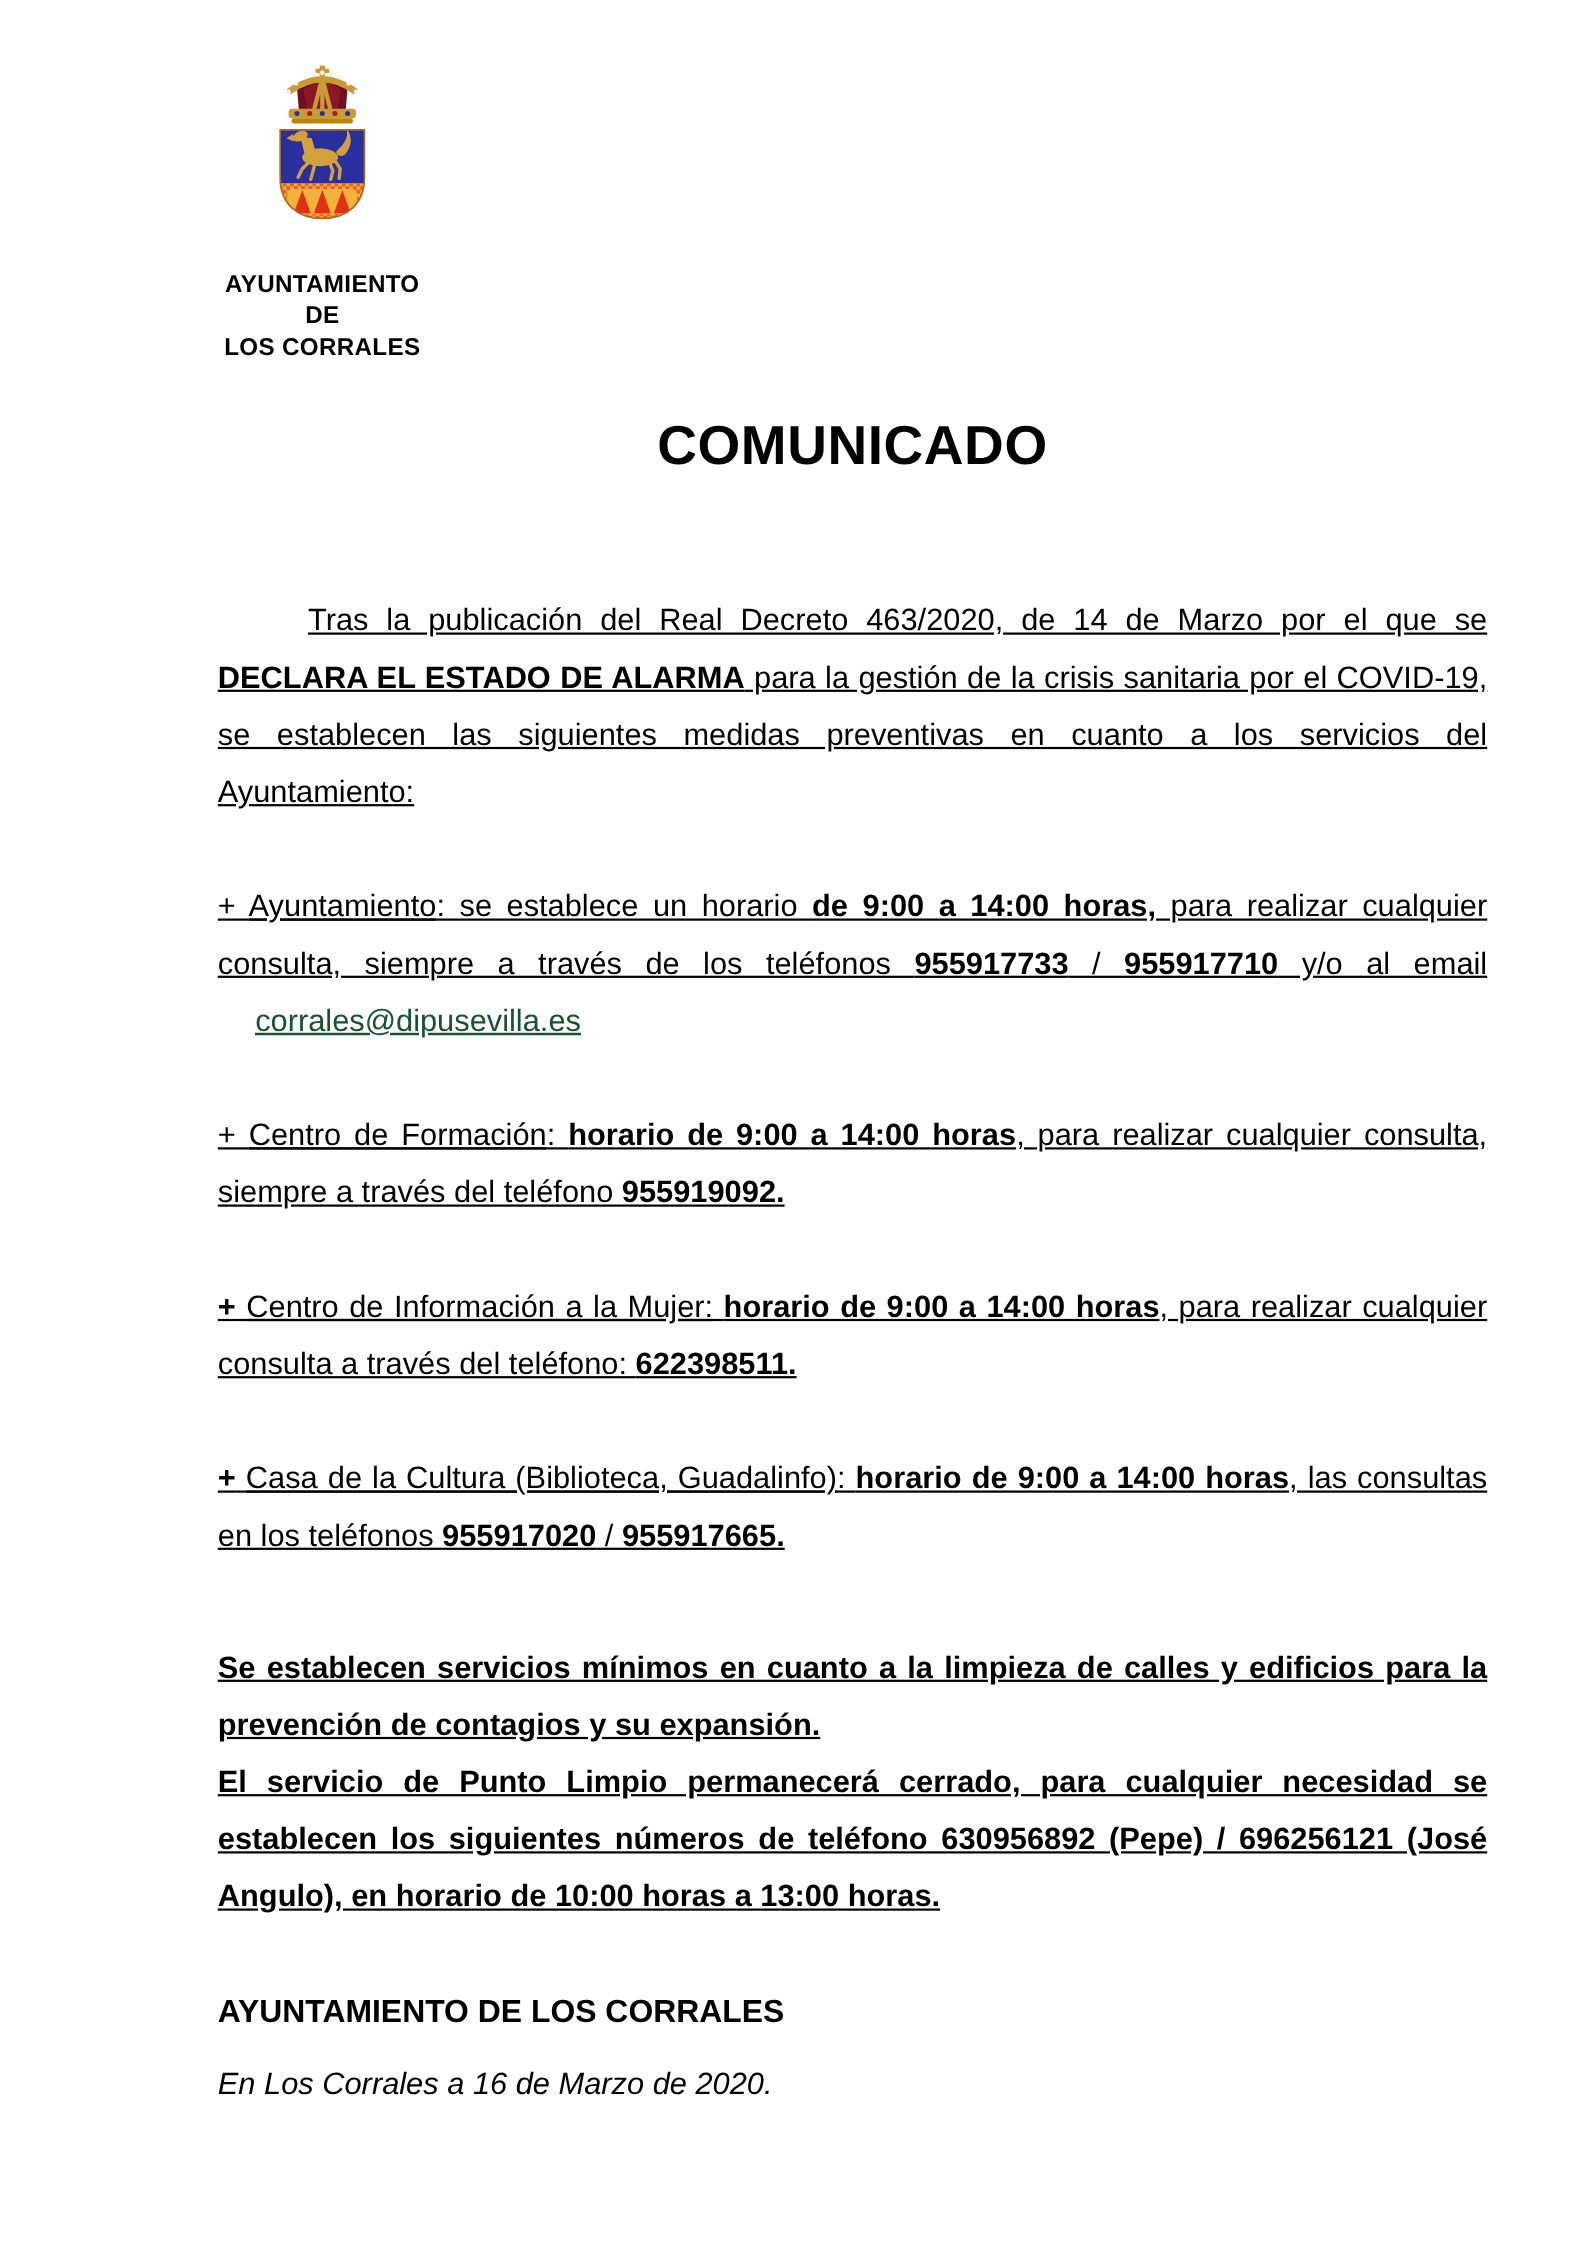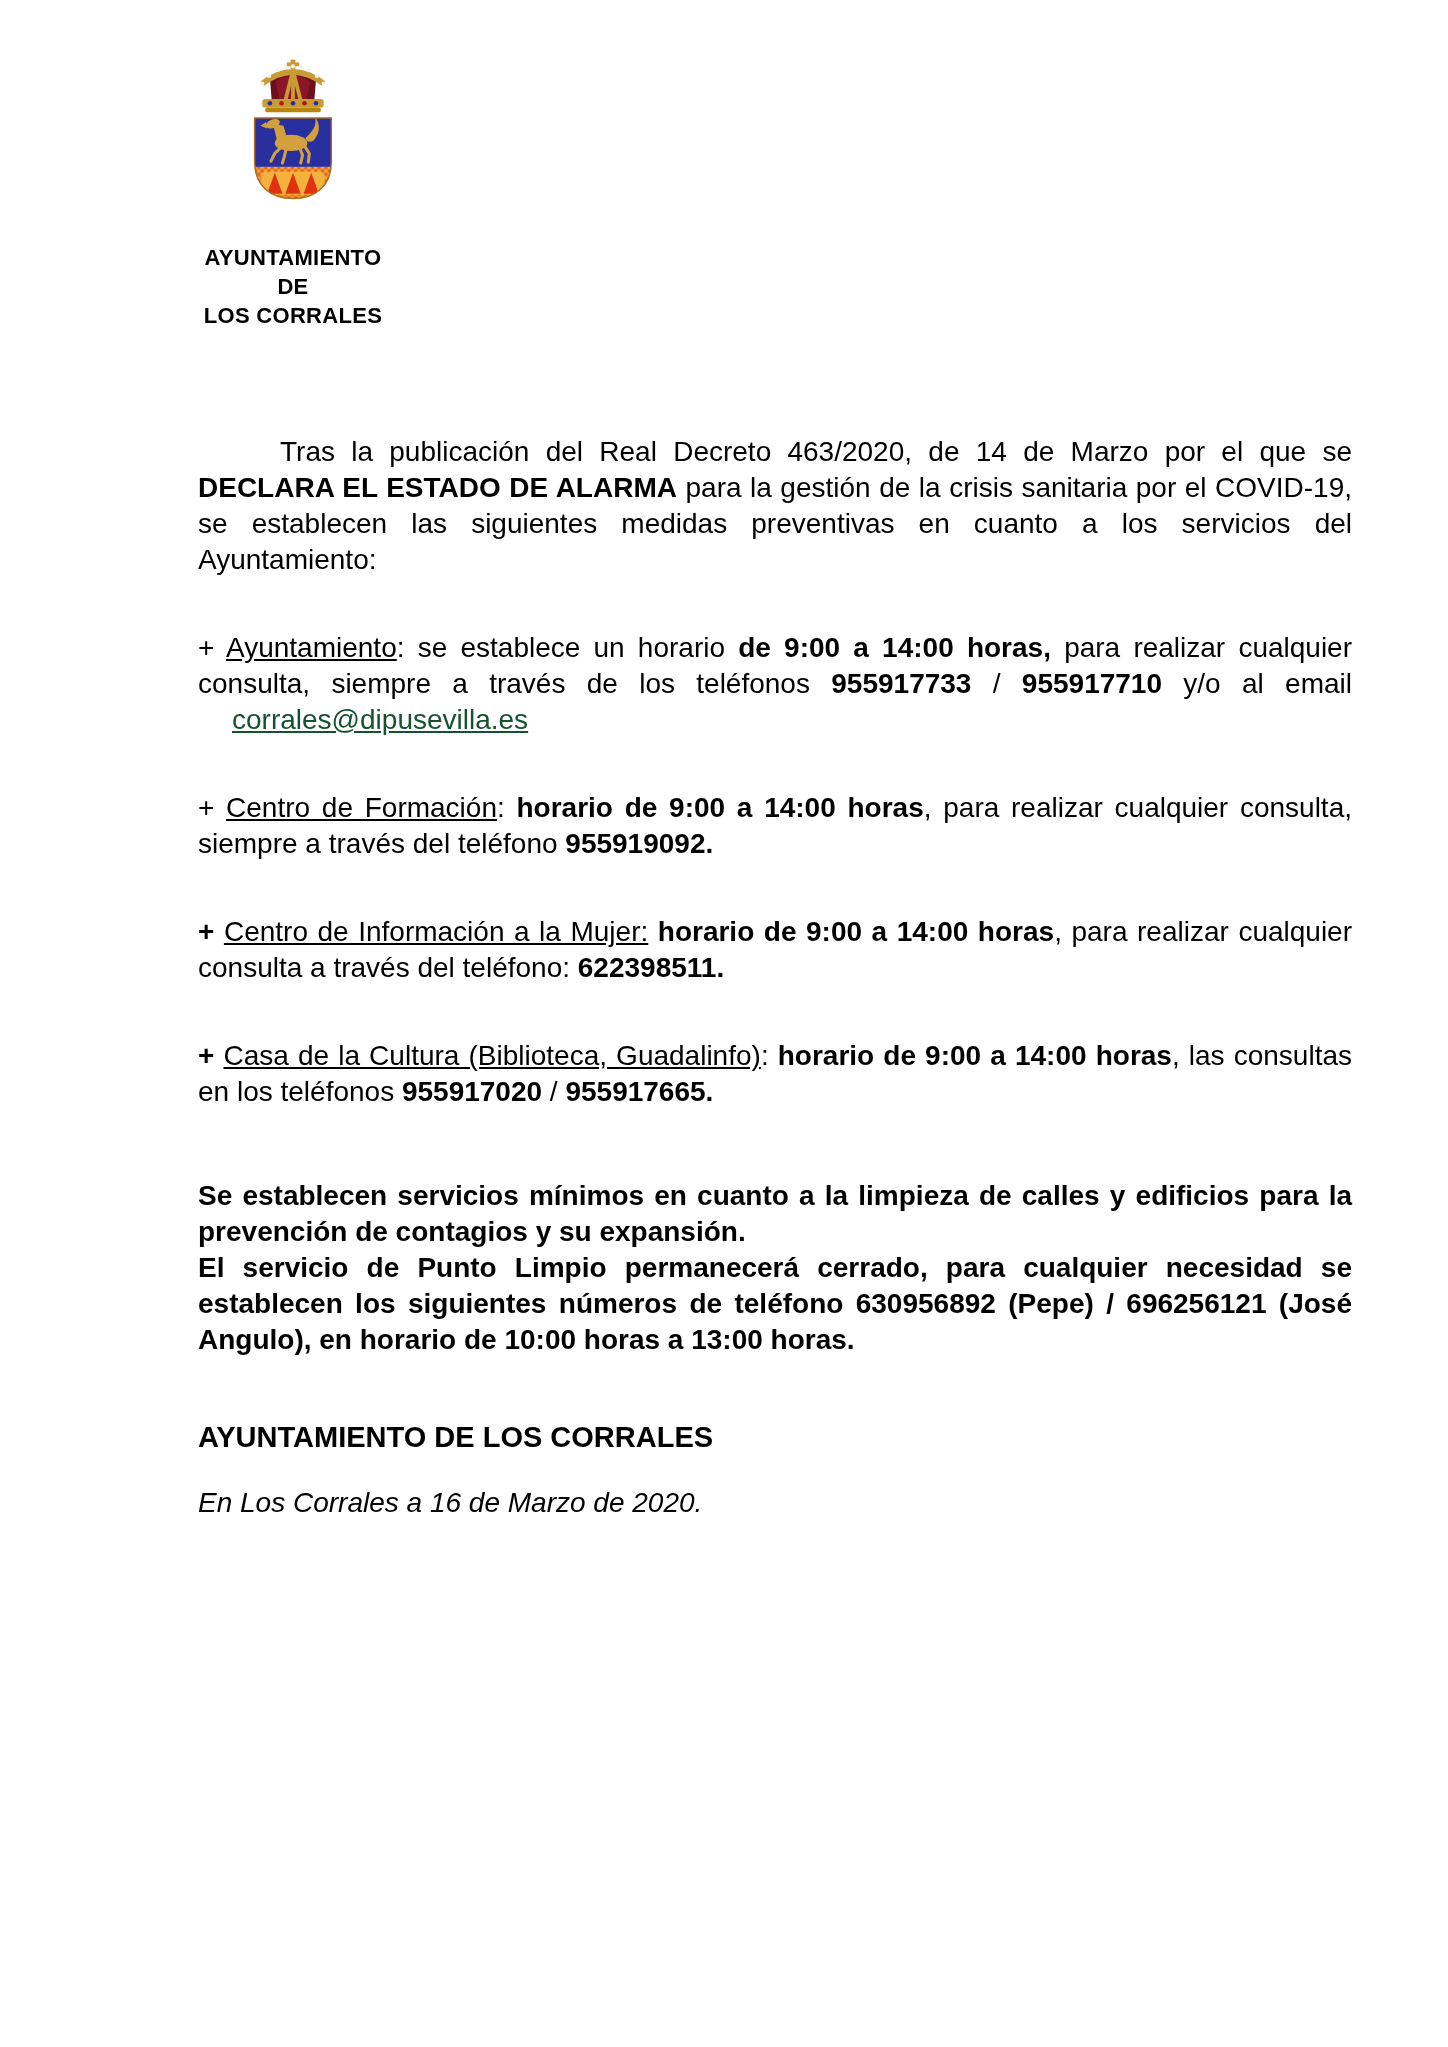--- a/index.html
+++ b/index.html
@@ -43,22 +43,23 @@
   .doc-title {
     margin-top: 46px;
     text-align: center;
     font-size: 50px;
     font-weight: bold;
     letter-spacing: 0.5px;
   }
   
   .para {
     font-size: 28px;
-    line-height: 36px;
+    line-height: 52px;
     text-align: justify;
+    text-decoration: underline;
   }
   .para-intro { margin-top: 104px; text-indent: 82px; }
   .gap-1 { margin-top: 52px; }
   .gap-2 { margin-top: 68px; }
   .seg-plain { }
   .seg-bold { font-weight: bold; }
   .seg-underline { text-decoration: underline; }
   .seg-link { color: #14532d; text-decoration: underline; cursor: pointer; margin-left: 34px; }
   
   .footer-block { margin-top: 55px; text-align: left; }
@@ -141,20 +142,21 @@
         <path d="M8 62 H88 V108 C88 132 72 146 48 146 C24 146 8 132 8 108 Z" fill="none" stroke="#a86c20" stroke-width="1.5"></path>
       </svg>
 
       <div class="org-name">
         <div>AYUNTAMIENTO</div>
         <div>DE</div>
         <div>LOS CORRALES</div>
       </div>
     </div>
 
+    <h1 class="doc-title">COMUNICADO</h1>
 
     <p class="para para-intro"><span class="seg-plain">Tras la publicación del Real Decreto 463/2020, de 14 de Marzo por el que se </span><span class="seg-bold">DECLARA EL ESTADO DE ALARMA</span><span class="seg-plain"> para la gestión de la crisis sanitaria por el COVID-19, se establecen las siguientes medidas preventivas en cuanto a los servicios del Ayuntamiento:</span></p>
 
     <p class="para gap-1"><span class="seg-plain">+ </span><span class="seg-underline">Ayuntamiento</span><span class="seg-plain">: se establece un horario </span><span class="seg-bold">de 9:00 a 14:00 horas,</span><span class="seg-plain"> para realizar cualquier consulta, siempre a través de los teléfonos </span><span class="seg-bold">955917733</span><span class="seg-plain"> / </span><span class="seg-bold">955917710</span><span class="seg-plain"> y/o al email </span><a href="#" class="seg-link">corrales@dipusevilla.es</a></p>
 
     <p class="para gap-1"><span class="seg-plain">+ </span><span class="seg-underline">Centro de Formación</span><span class="seg-plain">: </span><span class="seg-bold">horario de 9:00 a 14:00 horas</span><span class="seg-plain">, para realizar cualquier consulta, siempre a través del teléfono </span><span class="seg-bold">955919092.</span></p>
 
     <p class="para gap-1"><span class="seg-bold">+</span><span class="seg-plain"> </span><span class="seg-underline">Centro de Información a la Mujer:</span><span class="seg-plain"> </span><span class="seg-bold">horario de 9:00 a 14:00 horas</span><span class="seg-plain">, para realizar cualquier consulta a través del teléfono: </span><span class="seg-bold">622398511.</span></p>
 
     <p class="para gap-1"><span class="seg-bold">+</span><span class="seg-plain"> </span><span class="seg-underline">Casa de la Cultura (Biblioteca, Guadalinfo)</span><span class="seg-plain">: </span><span class="seg-bold">horario de 9:00 a 14:00 horas</span><span class="seg-plain">, las consultas en los teléfonos </span><span class="seg-bold">955917020</span><span class="seg-plain"> / </span><span class="seg-bold">955917665.</span></p>

